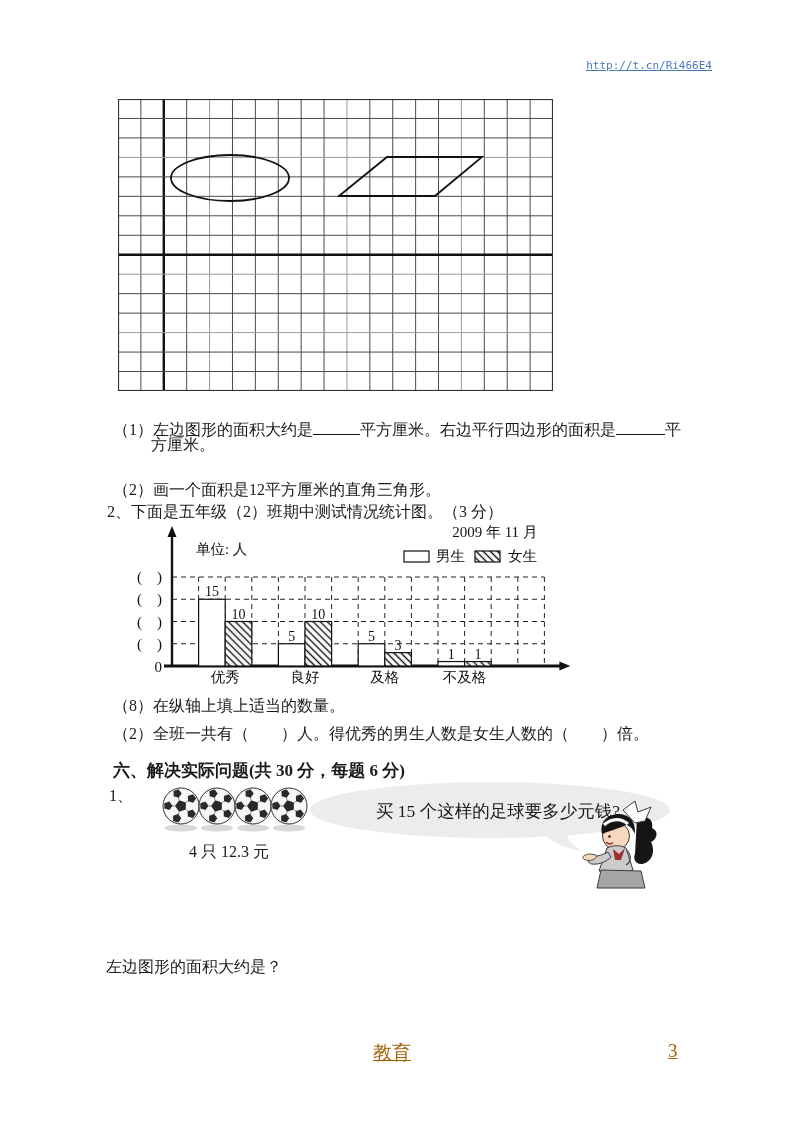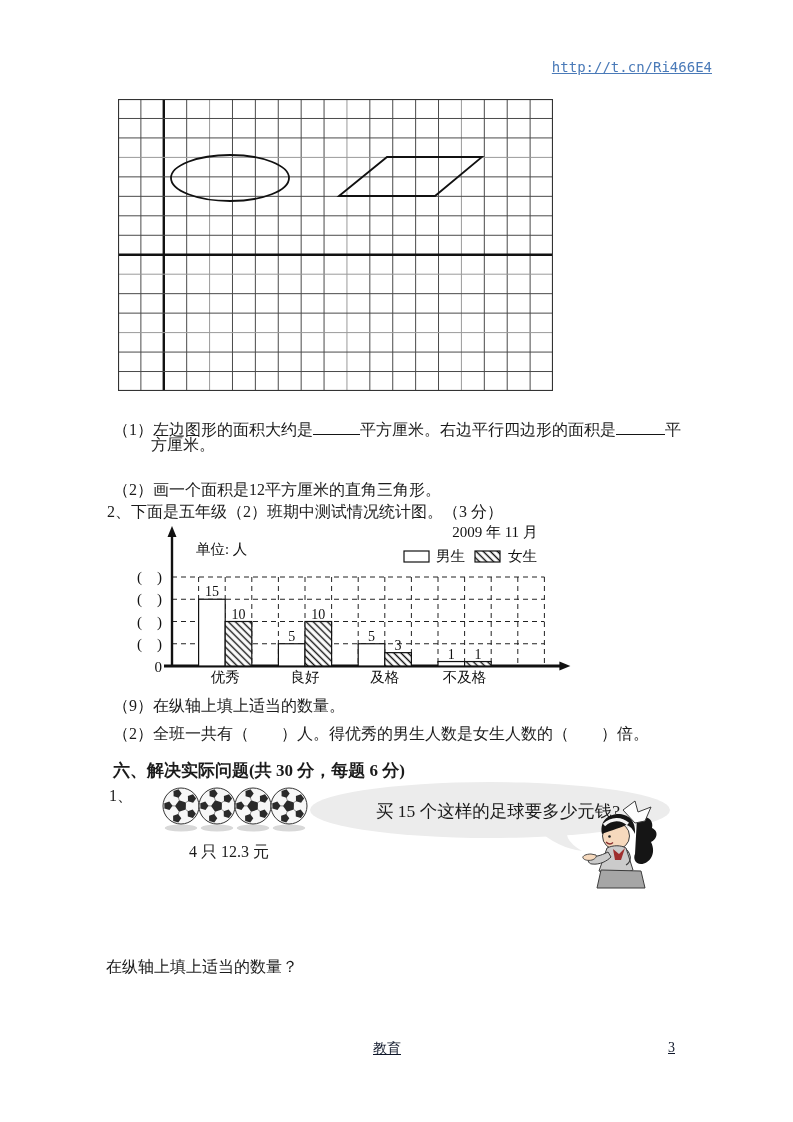--- a/index.html
+++ b/index.html
@@ -4,22 +4,22 @@
 <style>
   *{margin:0;padding:0;box-sizing:border-box}
   html,body{background:#fff}
   body{font-family:"Liberation Serif","DejaVu Serif",serif;color:#1b1b1b}
   .page{position:relative;width:793px;height:1122px;background:#fff;overflow:hidden}
   .abs{position:absolute}
   .t{font-size:16px;line-height:21px;white-space:pre;color:#1b1b1b}
   .bold{font-weight:bold;font-size:17px}
   .blank{display:inline-block;border-bottom:1.3px solid #151515;height:15px;vertical-align:baseline}
   .w47{width:47px}.w49{width:49px}
-  a.toplink{font-family:"DejaVu Sans Mono","Liberation Mono",monospace;font-size:14px;color:#4a7ab8;text-decoration:underline}
-  a.flink{font-size:14px;color:#0f172a;}
+  a.toplink{font-family:"DejaVu Sans Mono","Liberation Mono",monospace;font-size:11px;color:#4a7ab8;text-decoration:underline}
+  a.flink{font-size:19px;color:#a16207;}
   svg{display:block}
   svg text{font-family:"Liberation Serif","DejaVu Serif",serif}
 </style>
 </head>
 <body>
 
 <div class="page">
 
   <a class="abs toplink" style="top:59px;right:81px" href="#">http://t.cn/Ri466E4</a>
 
@@ -125,21 +125,21 @@
       <text x="357.90000000000003" y="134.55" text-anchor="middle" font-size="14" fill="#111">1</text>
       <text x="344.6" y="158" text-anchor="middle" font-size="14.5" fill="#111">不及格</text>
       <text x="76" y="30" font-size="14.5" fill="#111">单位: 人</text>
       <text x="375" y="13" text-anchor="middle" font-size="15" fill="#111">2009 年 11 月</text>
       <rect x="284" y="27" width="25" height="11" fill="#fff" stroke="#111" stroke-width="1.2"></rect>
       <text x="316" y="37" font-size="14.5" fill="#111">男生</text>
       <rect x="355" y="27" width="25" height="11" fill="url(#hatch)" stroke="#111" stroke-width="1.2"></rect>
       <text x="388" y="37" font-size="14.5" fill="#111">女生</text>
     </svg>
 
-  <div class="abs t" style="left:113px;top:695px">（9）在纵轴上填上适当的数量。</div>
+  <div class="abs t" style="left:113px;top:695px">（8）在纵轴上填上适当的数量。</div>
   <div class="abs t" style="left:113px;top:723px">（2）全班一共有（　　）人。得优秀的男生人数是女生人数的（　　）倍。</div>
 
   <div class="abs t bold" style="left:113px;top:760px">六、解决实际问题(共 30 分，每题 6 分)</div>
   <div class="abs t" style="left:109px;top:785px">1、</div>
 
   <svg id="q1-svg" class="abs" style="left:160px;top:780px" width="515" height="125" viewBox="0 0 515 125">
     <ellipse cx="330" cy="30" rx="180" ry="28" fill="#ececec"></ellipse>
     <path d="M378,50 Q398,68 422,71 Q400,58 410,46 Z" fill="#ececec"></path>
     <g id="balls-group">
         <g>
@@ -216,18 +216,18 @@
       <path d="M441,90 l40,1 l4,17 l-48,0 z" fill="#a6a6a6" stroke="#3c3c3c" stroke-width="1"></path>
       <path d="M453,69 l6,5 l6,-6 l-4,12 l-6,0 z" fill="#9e2f2f"></path>
       <path d="M448,72 c-8,4 -13,5 -17,4 c-5,2 -3,8 1,8 c8,1 15,-3 19,-7 z" fill="#cbcbcb" stroke="#3c3c3c" stroke-width="1"></path>
       <path d="M431,74 c-5,0 -9,2 -8,4 c1,2 5,3 9,2 c3,-1 5,-3 4,-5 z" fill="#f6d9bd" stroke="#3c3c3c" stroke-width="0.9"></path>
       <path d="M467,70 c5,6 4,12 -1,15" stroke="#3c3c3c" stroke-width="1.1" fill="none"></path>
     </g>
   </svg>
 
   <div class="abs t" style="left:189px;top:841px;z-index:2">4 只 12.3 元</div>
 
-  <div class="abs t" style="left:106px;top:956px">在纵轴上填上适当的数量？</div>
+  <div class="abs t" style="left:106px;top:956px">左边图形的面积大约是？</div>
 
   <a class="abs flink" style="left:373px;top:1040px" href="#">教育</a>
   <a class="abs flink" style="left:668px;top:1040px" href="#">3</a>
 
 </div>
 
 </body></html>

